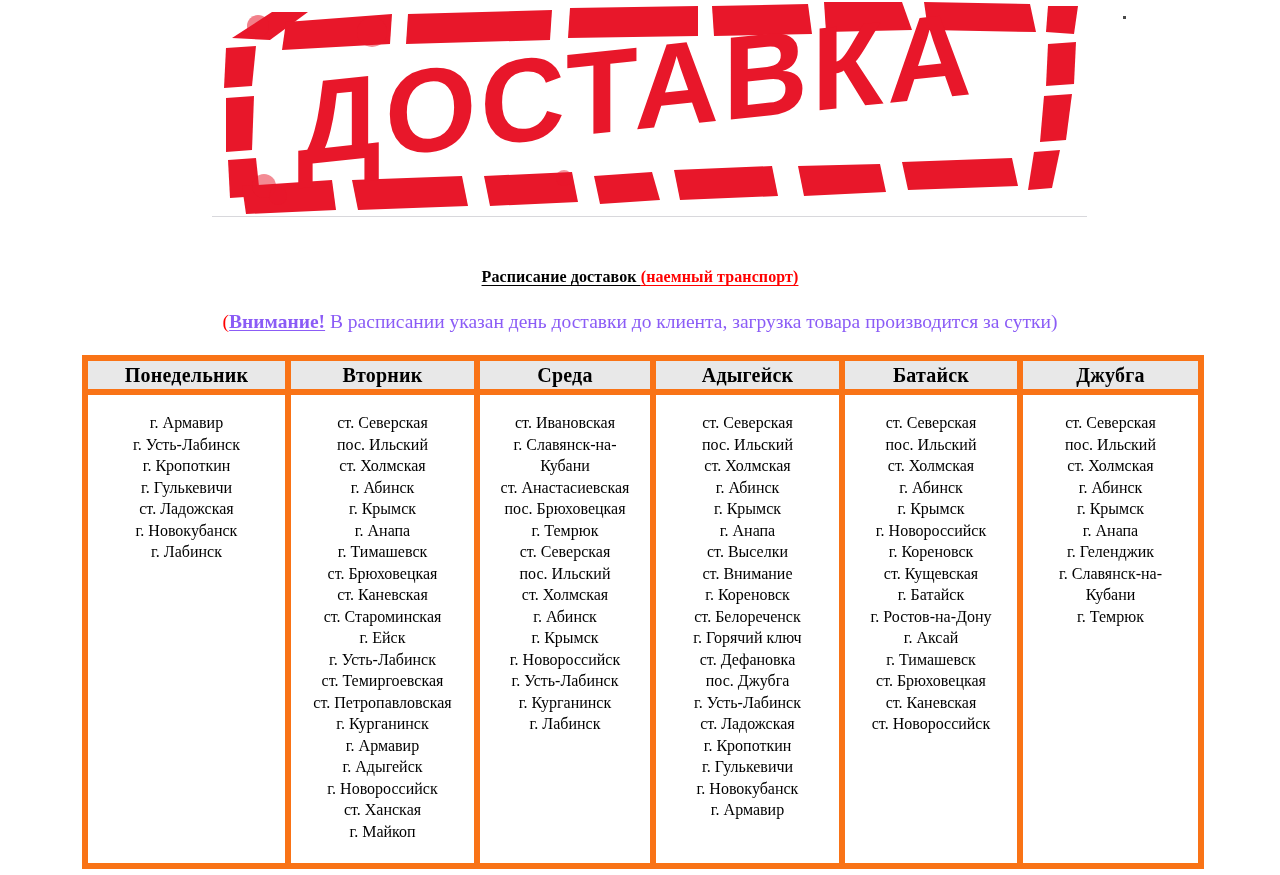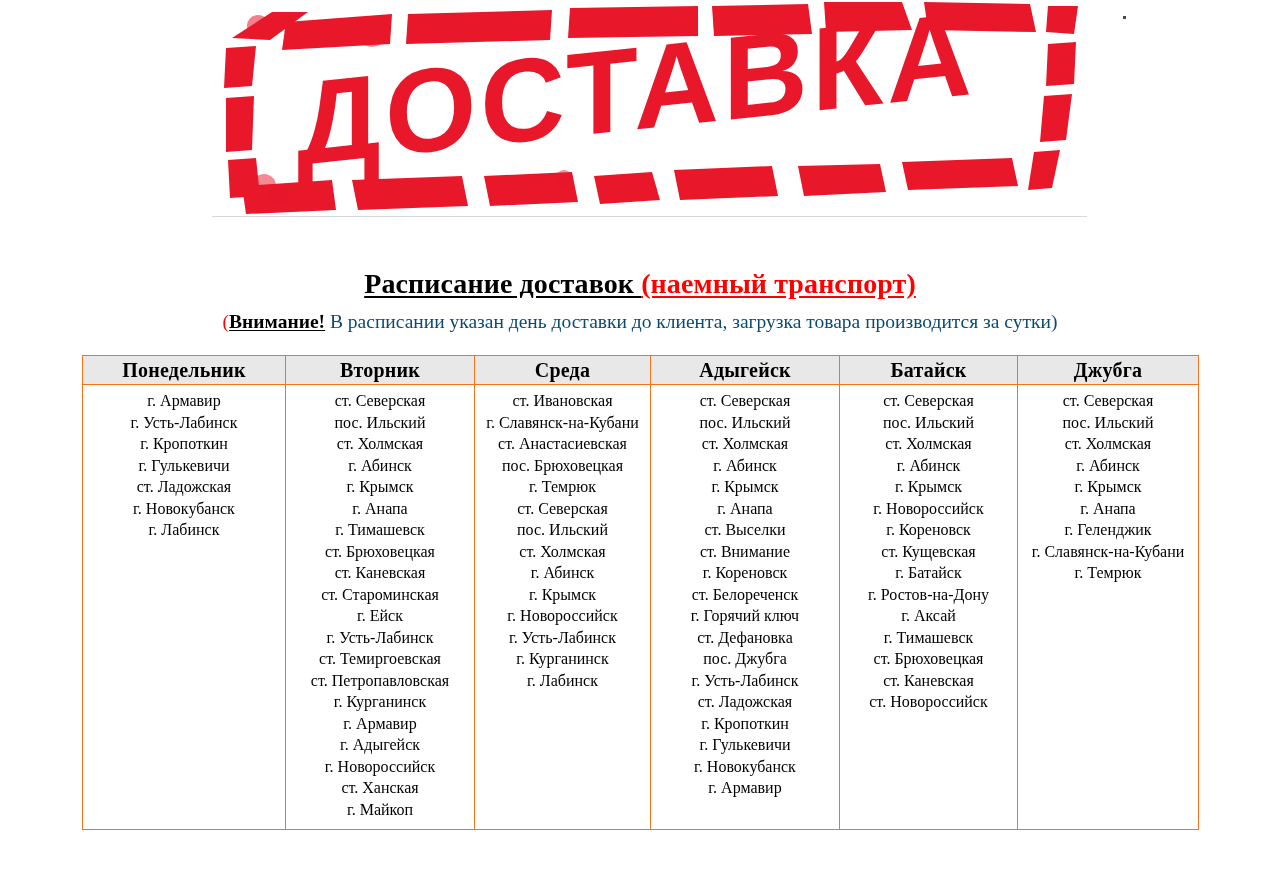--- a/index.html
+++ b/index.html
@@ -42,21 +42,21 @@
     background: #4a4a4a;
   }
 
   
   .title-line {
     position: absolute;
     left: 0;
     top: 268px;
     width: 1280px;
     text-align: center;
-    font-size: 28px;
+    font-size: 16px;
     font-weight: bold;
     letter-spacing: 0.1px;
   }
   .title-line .t-black {
     color: #000000;
     text-decoration: underline;
     text-underline-offset: 3px;
   }
   .title-line .t-red {
     color: #ff0000;
@@ -67,59 +67,59 @@
   .notice-line {
     position: absolute;
     left: 0;
     top: 311px;
     width: 1280px;
     text-align: center;
     font-size: 19.5px;
     white-space: nowrap;
   }
   .notice-line .n-red {
-    color: #000000;
+    color: #8b5cf6;
     font-weight: bold;
     text-decoration: underline;
     text-underline-offset: 2px;
   }
   .notice-line .n-paren { color: #ff0000; }
-  .notice-line .n-black { color: #0c4a6e; }
+  .notice-line .n-black { color: #8b5cf6; }
 
   
   .schedule-table {
     position: absolute;
     left: 82px;
     top: 355px;
     width: 1116px;
     border-collapse: collapse;
     table-layout: fixed;
   }
   .schedule-table th,
   .schedule-table td {
-    border: 1px solid #f97316;
+    border: 6px solid #f97316;
     padding: 0;
     vertical-align: top;
   }
   .schedule-table th {
     background: #e8e8e8;
     height: 28px;
     font-size: 20px;
     font-weight: bold;
     text-align: center;
     vertical-align: middle;
     letter-spacing: 0.2px;
   }
   .schedule-table td {
     padding: 2px 4px 6px 4px;
     height: 418px;
   }
   .cell-list {
     list-style: none;
-    margin: 3px;
+    margin: 15px;
     padding: 0;
     text-align: center;
     font-size: 16px;
     line-height: 21.5px;
   }
   .cell-list li { margin: 0; padding: 0; }
 
   
   .col-mon { width: 203px; }
   .col-tue { width: 189px; }

